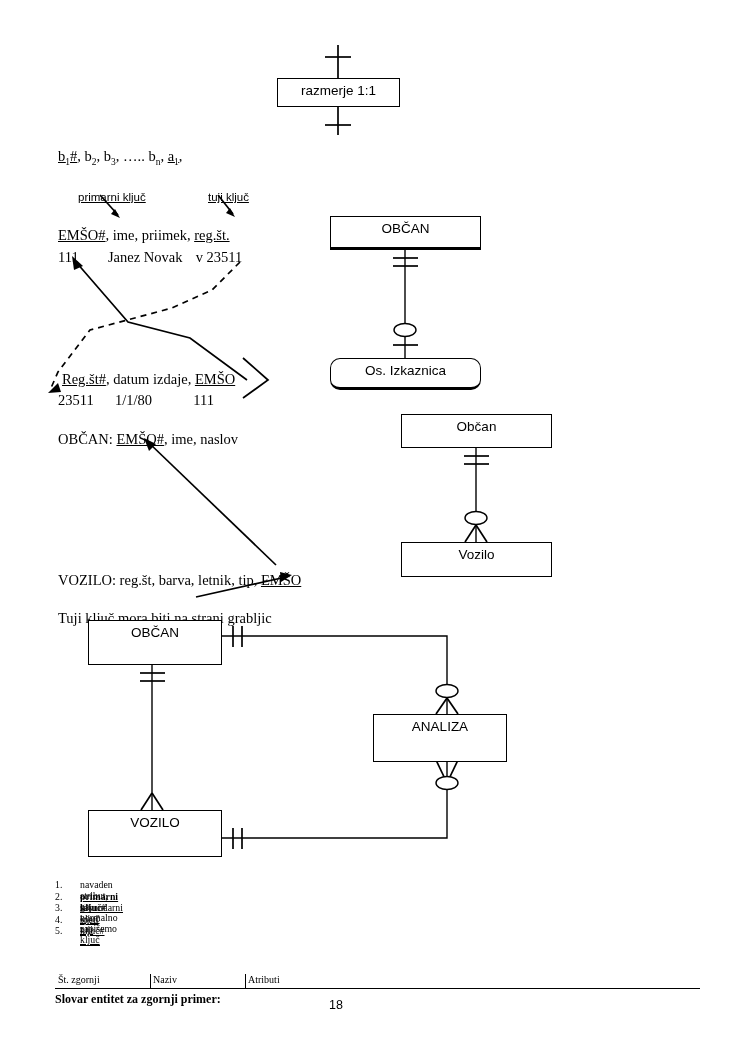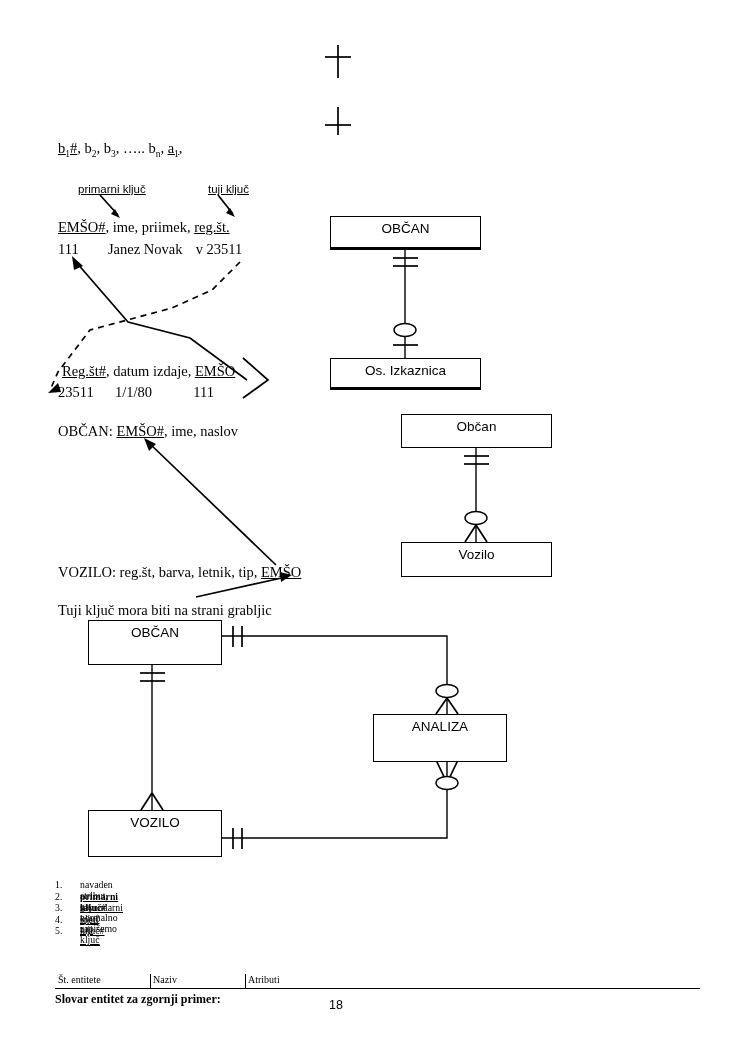--- a/index.html
+++ b/index.html
@@ -3,21 +3,21 @@
 <meta charset="utf-8">
 <style>
   html,body{margin:0;padding:0;background:#ffffff;}
   body{
     width:750px;height:1061px;position:relative;overflow:hidden;
     font-family:"Liberation Serif", serif;color:#000;
   }
   .page{position:absolute;inset:0;}
 
   
-  .abs{position:absolute;white-space:nowrap;}
+  .abs{position:absolute;white-space:nowrap;margin-top:8px;}
   .serif{font-family:"Liberation Serif", serif;}
   .sans{font-family:"Liberation Sans", sans-serif;text-decoration:underline;}
 
   
   .box{
     position:absolute;
     border:1.6px solid #000;
     background:#fff;
     box-sizing:border-box;
     font-family:"Liberation Sans", sans-serif;
@@ -117,20 +117,23 @@
     <line class="ln2" x1="233" y1="828" x2="233" y2="849"></line>
     <line class="ln2" x1="242" y1="828" x2="242" y2="849"></line>
 
     <line class="ln" x1="152" y1="665" x2="152" y2="810"></line>
     <line class="ln2" x1="140" y1="673" x2="165" y2="673"></line>
     <line class="ln2" x1="140" y1="681" x2="165" y2="681"></line>
     <line class="ln2" x1="152" y1="793" x2="141" y2="810"></line>
     <line class="ln2" x1="152" y1="793" x2="163" y2="810"></line>
   </svg>
 
+  <div class="box" style="left:277px;top:78px;width:123px;height:29px;">
+    <span class="cap">razmerje 1:1</span>
+  </div>
 
 
   <div class="abs serif t-attr" style="left:58px;top:140px;">
     <span class="u">b<sub>1</sub>#</span><span>, b<sub>2</sub>, b<sub>3</sub>, ….. b<sub>n</sub>, </span><span class="u">a<sub>1</sub></span><span>,</span>
   </div>
 
   <div class="abs sans" style="left:78px;top:183px;font-size:11.5px;">primarni ključ</div>
   <div class="abs sans" style="left:208px;top:183px;font-size:11.5px;">tuji ključ</div>
 
   <div class="abs serif t-attr" style="left:58px;top:219px;">
@@ -161,21 +164,21 @@
 
   <div class="abs serif t-attr" style="left:58px;top:564px;">
     <span>VOZILO: reg.št, barva, letnik, tip, </span><span class="u">EMŠO</span>
   </div>
 
   <div class="abs serif t-attr" style="left:58px;top:602px;">Tuji ključ mora biti na strani grabljic</div>
 
   <div class="box thickbottom" style="left:330px;top:216px;width:151px;height:34px;">
     <span class="cap">OBČAN</span>
   </div>
-  <div class="box thickbottom" style="left:330px;top:358px;width:151px;height:32px;">
+  <div class="box thickbottom" style="left:330px;top:358px;width:151px;height:32px;border-radius:10px;">
     <span class="cap">Os. Izkaznica</span>
   </div>
 
   <div class="box" style="left:401px;top:414px;width:151px;height:34px;">
     <span class="cap">Občan</span>
   </div>
   <div class="box" style="left:401px;top:542px;width:151px;height:35px;">
     <span class="cap">Vozilo</span>
   </div>
 
@@ -208,21 +211,21 @@
     </div>
     <div class="listrow">
       <span class="listnum">5.</span>
       <span class="listtxt" style="text-decoration:underline;border-bottom:1px solid #000;line-height:1;">tuji ključ</span>
     </div>
   </div>
 
   <div class="dicttitle">Slovar entitet za zgornji primer:</div>
   <div class="dicttable">
     <div class="hdr">
-      <span class="c" style="left:0;">Št. entitete</span>
+      <span class="c" style="left:0;">Št. zgornji</span>
       <span class="vline" style="left:95px;"></span>
       <span class="c" style="left:95px;">Naziv</span>
       <span class="vline" style="left:190px;"></span>
       <span class="c" style="left:190px;">Atributi</span>
     </div>
   </div>
 
   <div class="pagenum">18</div>
 
 </div>

